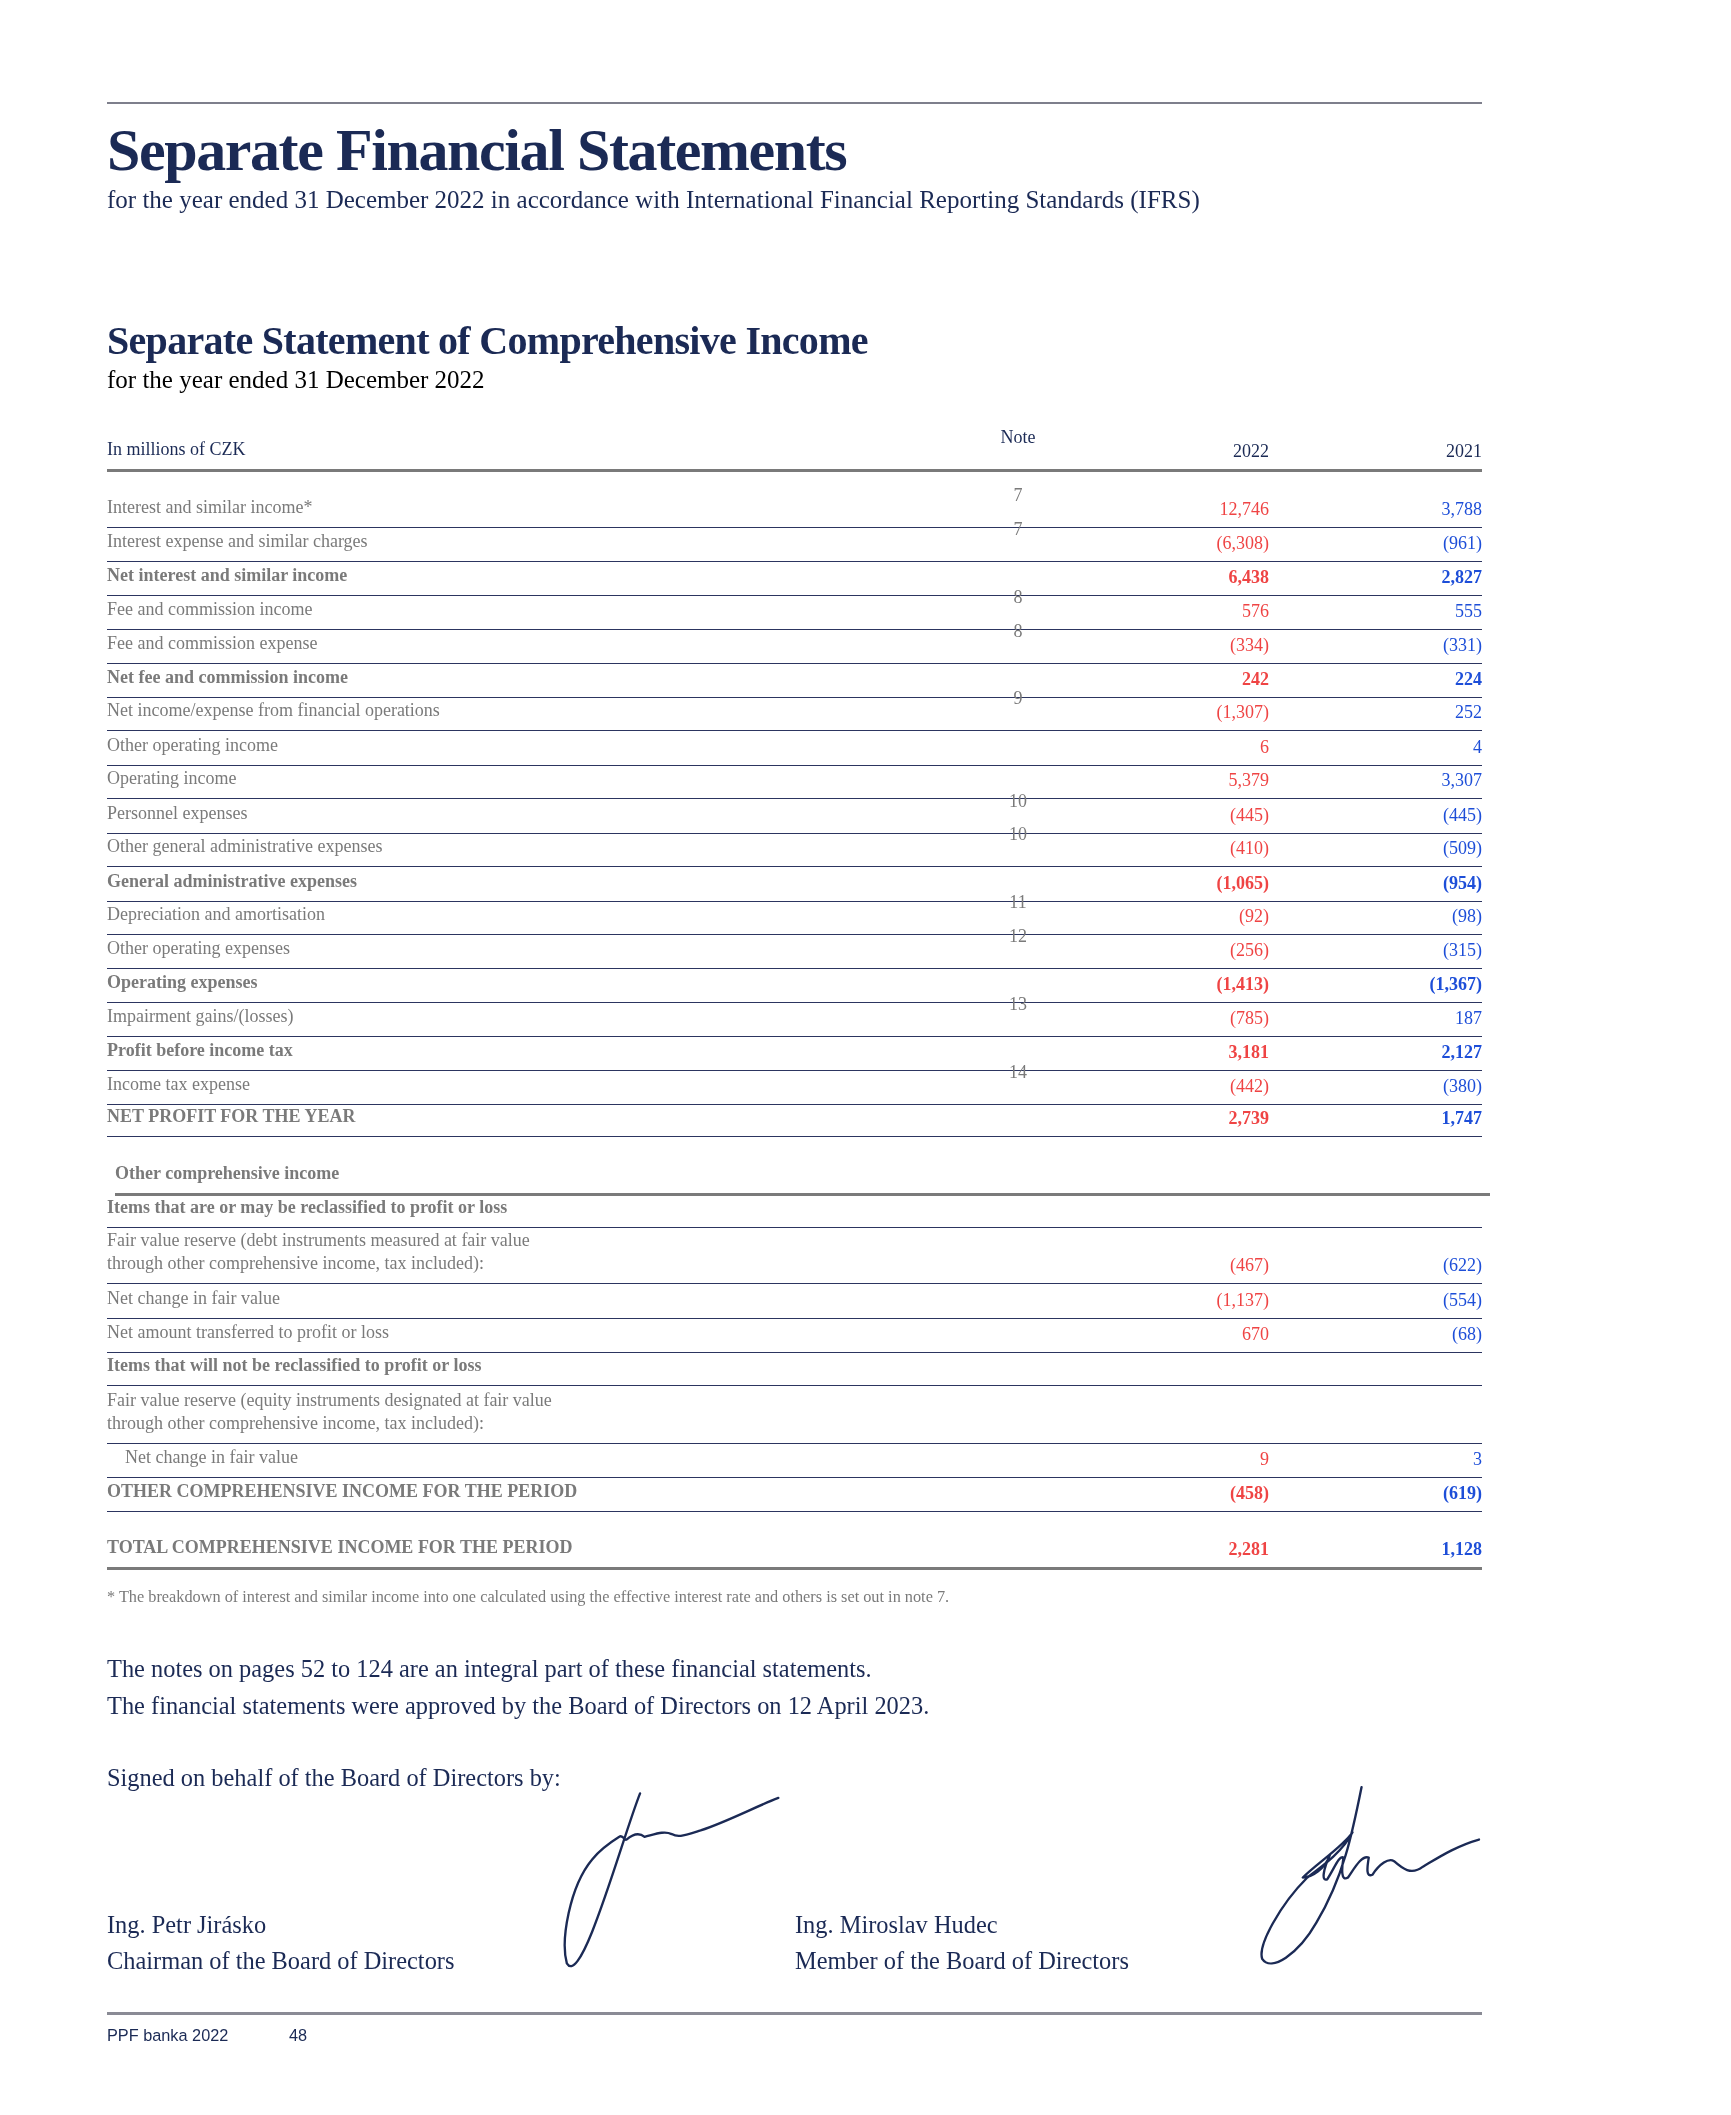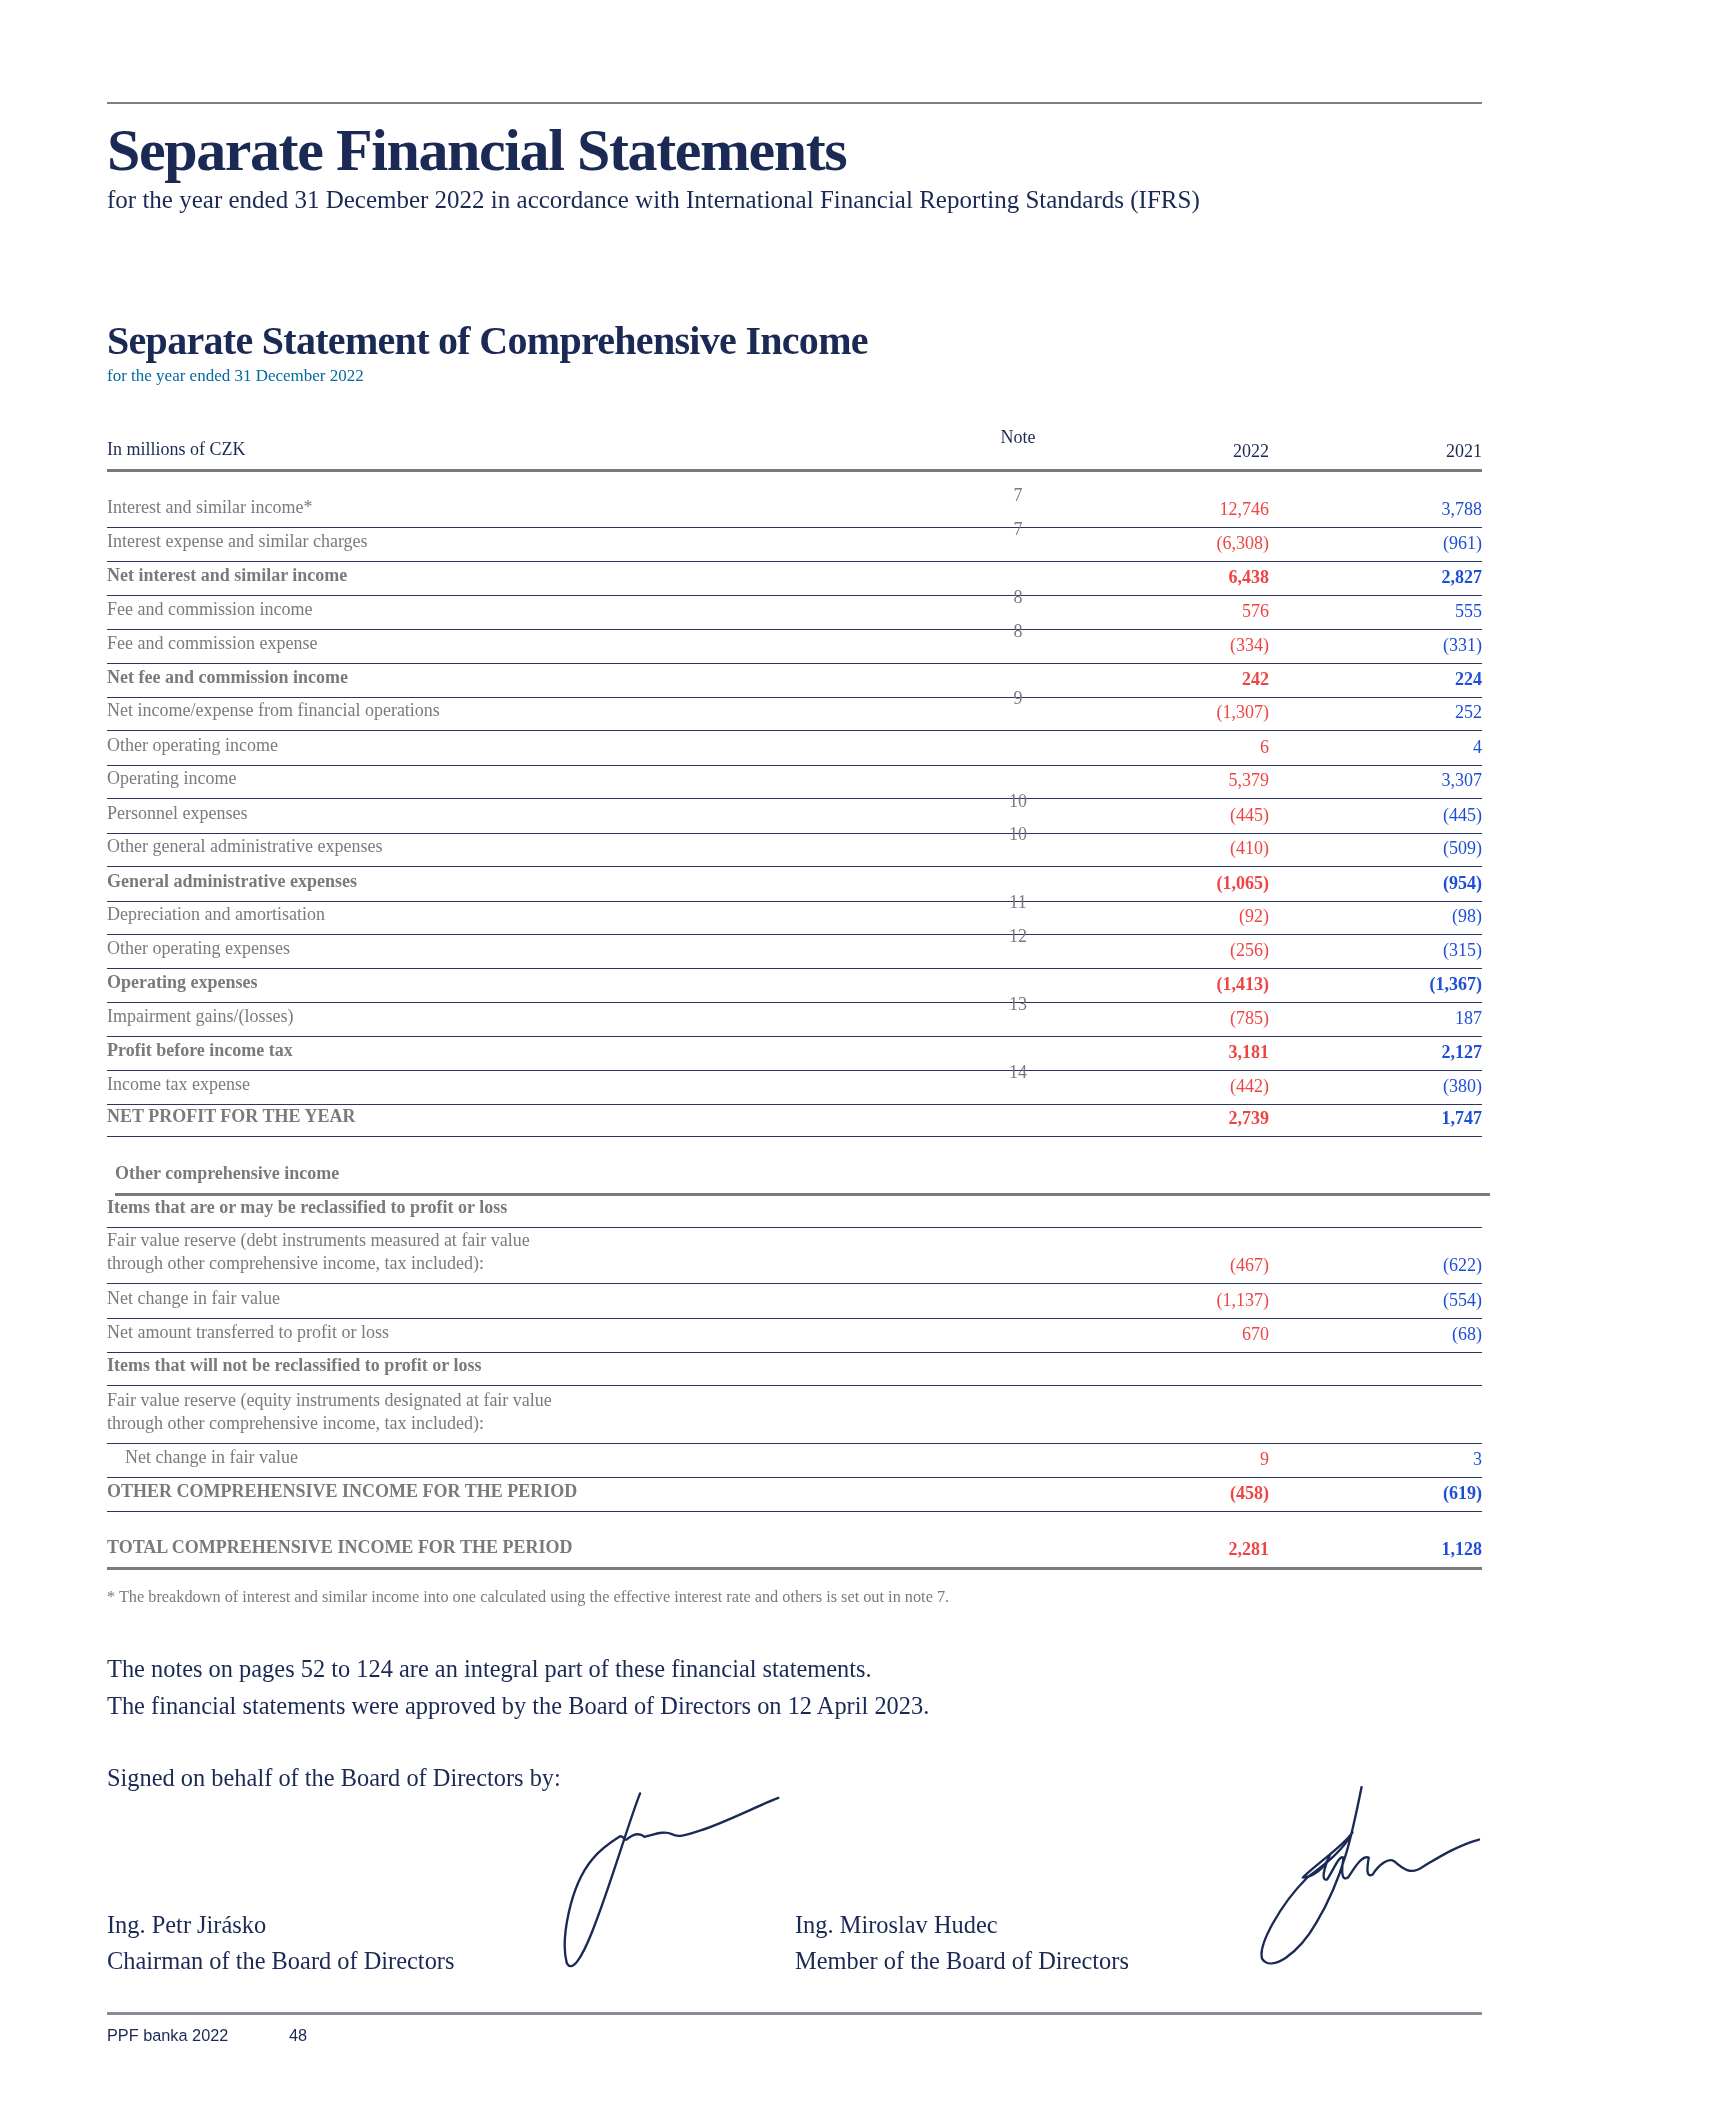--- a/index.html
+++ b/index.html
@@ -5,22 +5,22 @@
   html, body { margin:0; padding:0; background:#ffffff; }
   body { width:1731px; height:2116px; position:relative; overflow:hidden;
          font-family:"DejaVu Serif","Liberation Serif",serif; color:#1b2a55; }
   .rule-top { position:absolute; left:107px; width:1375px; top:102px; height:1.8px; background:#7e7f8c; }
   .h1 { position:absolute; left:107px; top:116px; font-size:60px; font-weight:bold; letter-spacing:-1.4px;
         font-family:"Liberation Serif","DejaVu Serif",serif; color:#1b2a55; white-space:nowrap; }
   .h1-sub { position:absolute; left:107px; top:186px; font-size:25px;
         font-family:"Liberation Serif","DejaVu Serif",serif; color:#1b2a55; white-space:nowrap; }
   .h2 { position:absolute; left:107px; top:317px; font-size:40px; font-weight:bold; letter-spacing:-0.7px;
         font-family:"Liberation Serif","DejaVu Serif",serif; color:#1b2a55; white-space:nowrap; }
-  .h2-sub { position:absolute; left:107px; top:366px; font-size:17px;
-        font-family:"Liberation Serif","DejaVu Serif",serif; color:#0369a1; white-space:nowrap; }
+  .h2-sub { position:absolute; left:107px; top:366px; font-size:25px;
+        font-family:"Liberation Serif","DejaVu Serif",serif; color:#000000; white-space:nowrap; }
 
   .tbl { position:absolute; left:107px; width:1375px; top:0; }
   .row { position:absolute; left:0; width:1375px; font-family:"Liberation Serif","DejaVu Serif",serif;
          font-size:18px; color:#7a7a7a; }
   .row .lbl { position:absolute; left:0; bottom:7.2px; white-space:nowrap; line-height:23.5px; }
   .row .note { position:absolute; right:428px; bottom:21px; text-align:center; width:72px; }
   .row .v22 { position:absolute; right:213px; bottom:7.2px; text-align:right; width:181px; color:#ef4444; }
   .row .v21 { position:absolute; right:0; bottom:7.2px; text-align:right; width:181px; color:#1d4ed8; }
   .row.rule { border-bottom:1.8px solid #2c3560; }
   .row.rule-gray { border-bottom:3.6px solid #7a7a7a; }

